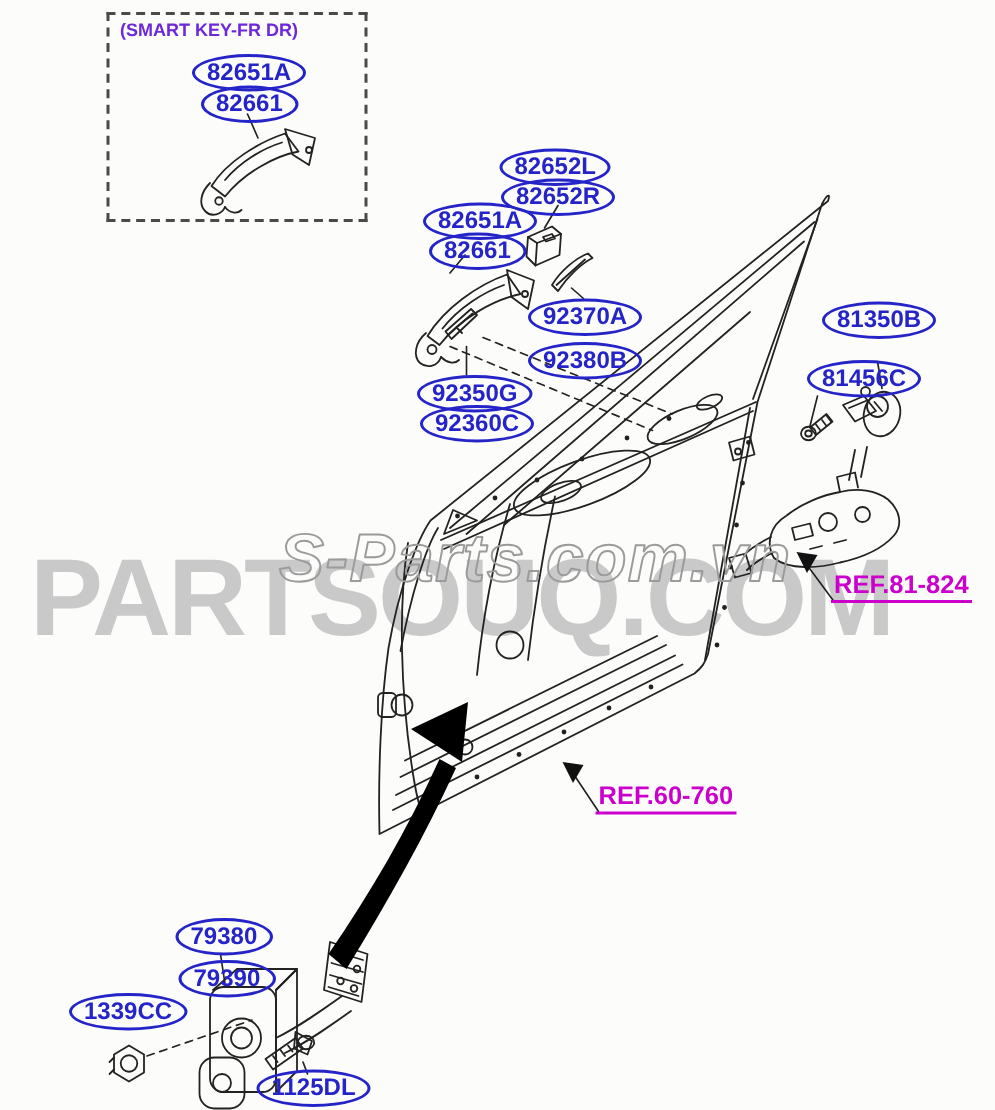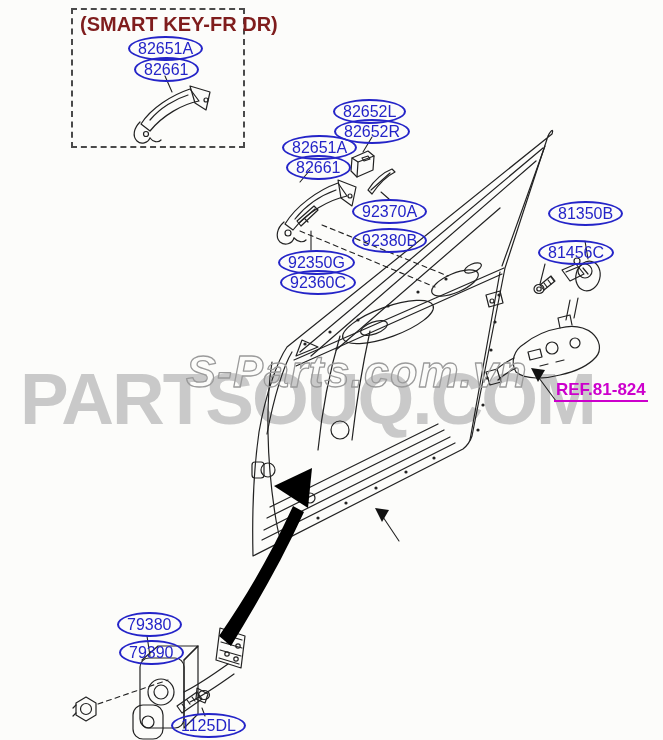--- a/index.html
+++ b/index.html
@@ -21,26 +21,26 @@
     color:var(--wm);opacity:.95;z-index:0;white-space:nowrap;
     font-family:"Liberation Sans",sans-serif;
   }
   svg.drawing{position:absolute;left:0;top:0;z-index:1;}
   
   .inset-box{
     position:absolute;left:71px;top:8px;width:174px;height:140px;
     border:2px dashed #4a4a4a;box-sizing:border-box;z-index:2;background:transparent;
   }
   .inset-title{
-    position:absolute;left:80px;top:13px;font-size:20px;font-weight:600;
-    color:#7f1d1d;z-index:3;white-space:nowrap;letter-spacing:0px;
+    position:absolute;left:80px;top:13px;font-size:12px;font-weight:600;
+    color:#6d28d9;z-index:3;white-space:nowrap;letter-spacing:0px;
   }
   .oval{
     position:absolute;z-index:3;
-    color:var(--blue);font-weight:normal;font-size:16px;line-height:19px;
+    color:var(--blue);font-weight:bold;font-size:16px;line-height:19px;
     border:2px solid var(--blue);border-radius:50%;
     padding:1px 8px;white-space:nowrap;text-align:center;
     background:transparent;cursor:pointer;
   }
   .ref{
     position:absolute;z-index:3;
     color:var(--magenta);font-weight:bold;font-size:17px;line-height:18px;
     border-bottom:2px solid var(--magenta);padding:0 2px 1px 2px;
     white-space:nowrap;cursor:pointer;
   }
@@ -268,17 +268,19 @@
 
   <div class="oval" style="left:278px;top:250px">92350G</div>
   <div class="oval" style="left:280px;top:270px">92360C</div>
 
   <div class="oval" style="left:548px;top:201px">81350B</div>
   <div class="oval" style="left:538px;top:240px">81456C</div>
 
   <div class="oval" style="left:117px;top:612px">79380</div>
   <div class="oval" style="left:119px;top:640px">79390</div>
 
+  <div class="oval" style="left:46px;top:662px">1339CC</div>
   <div class="oval" style="left:171px;top:713px">1125DL</div>
 
   <div class="ref" style="left:554px;top:381px">REF.81-824</div>
+  <div class="ref" style="left:397px;top:522px">REF.60-760</div>
 
 </div>
 
 </body></html>

